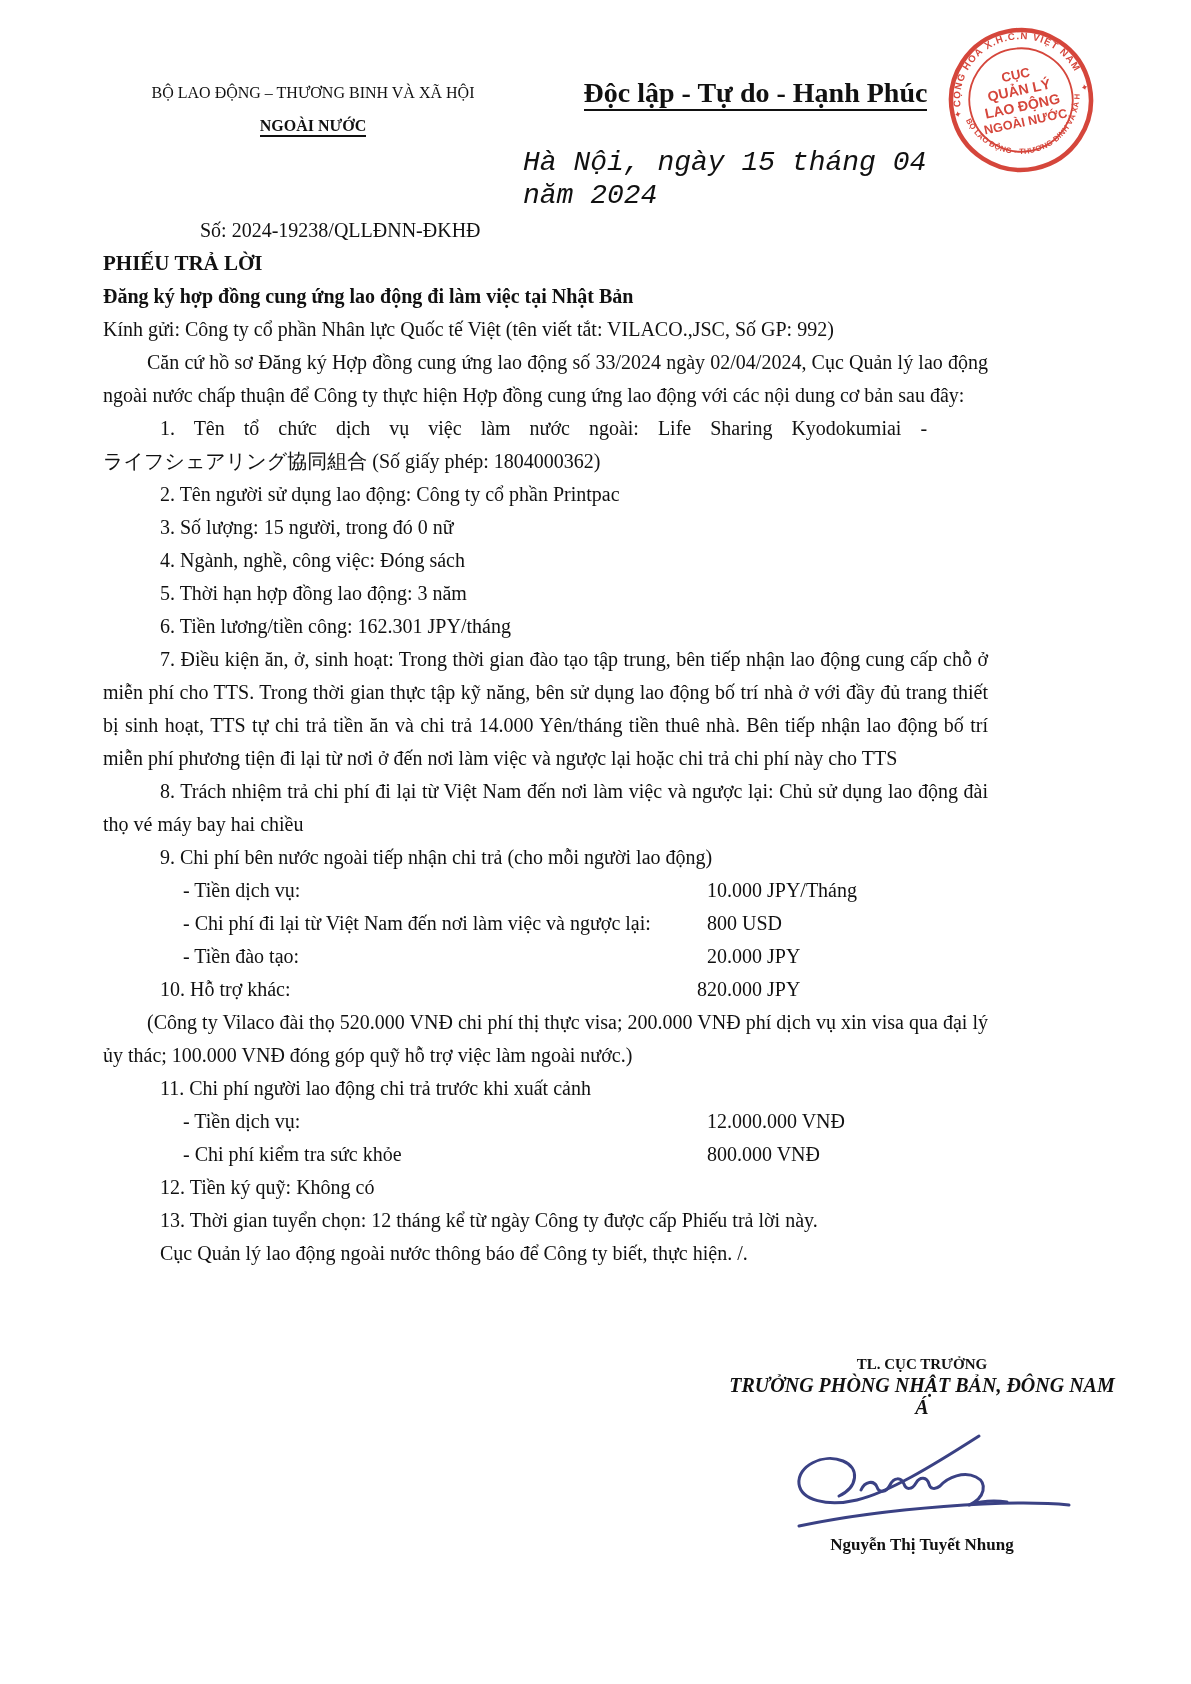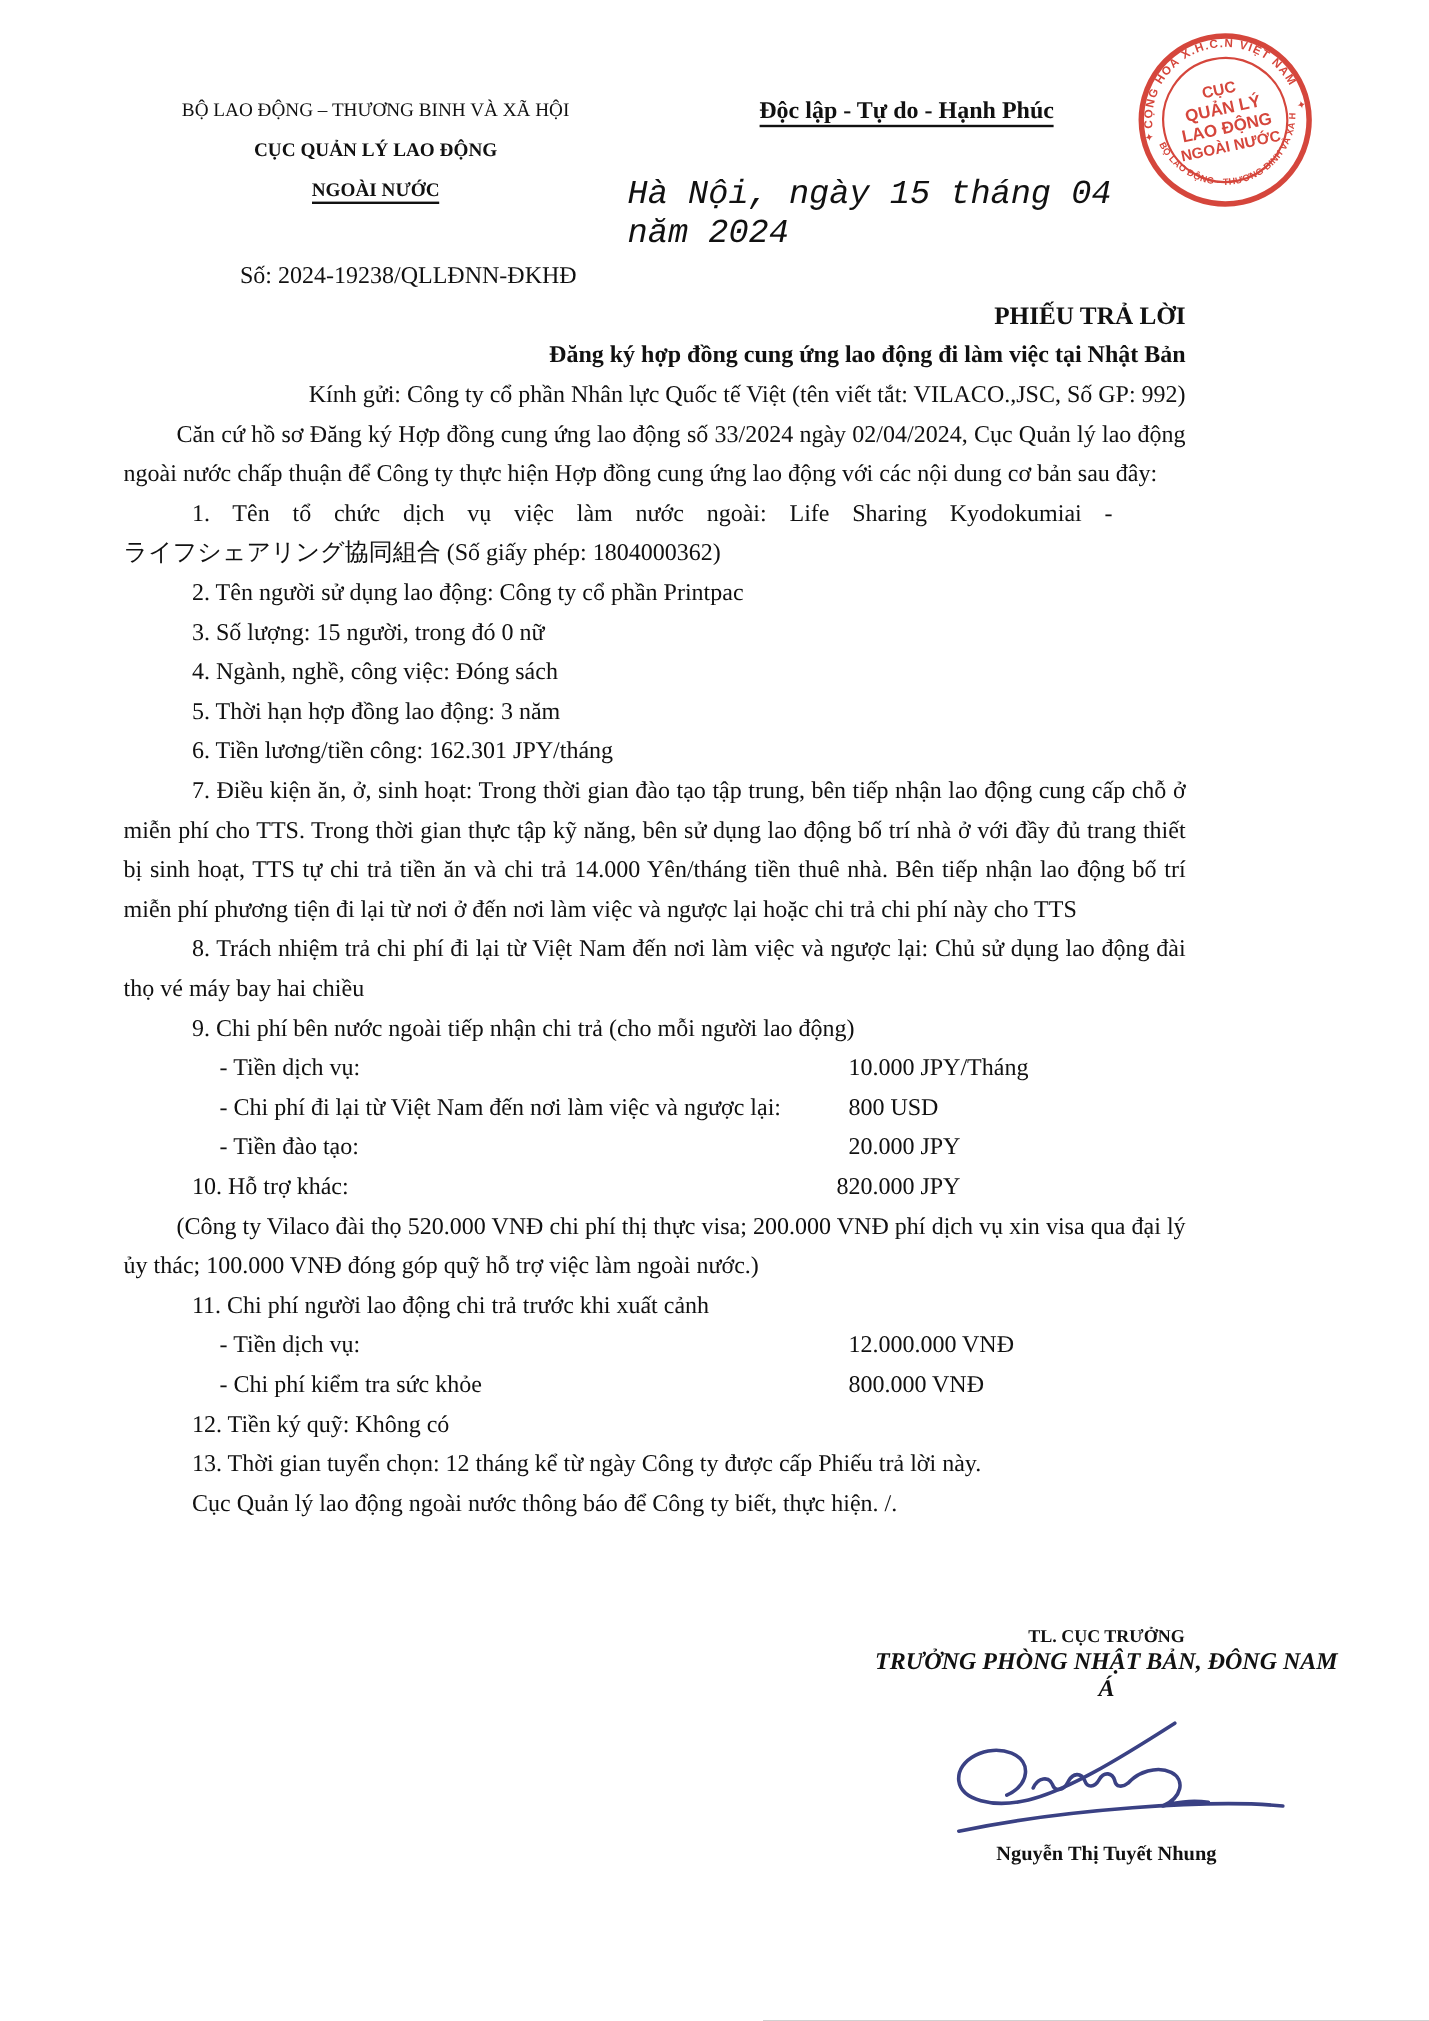--- a/index.html
+++ b/index.html
@@ -14,24 +14,24 @@
     overflow:hidden;
     margin:0 auto;
   }
   .content{width:885px;font-size:20px;line-height:33px;}
   
   .hdr{display:flex;width:885px;}
   .hdr-left{width:420px;text-align:center;font-size:16px;line-height:33px;}
   .hdr-right{flex:1;text-align:center;font-size:19px;line-height:33px;}
   .bold{font-weight:bold;}
   .ul{border-bottom:2px solid #111;padding-bottom:1px;}
-  .motto{font-size:20px;}
+  .motto{font-size:28px;}
   .date-line{font-style:italic;font-size:28px;text-align:left;padding-right:28px;margin-top:37px;font-family:Liberation Mono, monospace;}
   .doc-number{margin-top:2px;padding-left:97px;}
-  .t-center{text-align:right;}
+  .t-center{text-align:left;}
   .doc-title{font-weight:bold;font-size:21px;}
   .doc-subtitle{font-weight:bold;font-size:20px;}
   .para{text-align:justify;}
   .ind44{text-indent:44px;}
   .ind57{text-indent:57px;}
   .ws-wide{word-spacing:14px;}
   .kv-row{position:relative;padding-left:80px;}
   .kv-row .kv-value{position:absolute;left:604px;top:0;}
   .kv-row10{position:relative;padding-left:57px;}
   .kv-row10 .kv-value{position:absolute;left:594px;top:0;}
@@ -68,21 +68,20 @@
       <text x="75" y="86" text-anchor="middle" font-size="14" font-weight="bold" fill="#d02d21">LAO ĐỘNG</text>
       <text x="75" y="101" text-anchor="middle" font-size="12.5" font-weight="bold" fill="#d02d21">NGOÀI NƯỚC</text>
     </g>
   </svg>
 
   <div class="content">
 
     <div class="hdr">
       <div class="hdr-left">
         <div>BỘ LAO ĐỘNG – THƯƠNG BINH VÀ XÃ HỘI</div>
-        <div class="bold">CỤC QUẢN LÝ LAO ĐỘNG</div>
         <div class="bold"><span class="ul">NGOÀI NƯỚC</span></div>
       </div>
       <div class="hdr-right">
         <div class="bold motto"><span class="ul">Độc lập - Tự do - Hạnh Phúc</span></div>
         <div class="date-line">Hà Nội, ngày 15 tháng 04 năm 2024</div>
       </div>
     </div>
 
     <div class="doc-number">Số: 2024-19238/QLLĐNN-ĐKHĐ</div>
 

